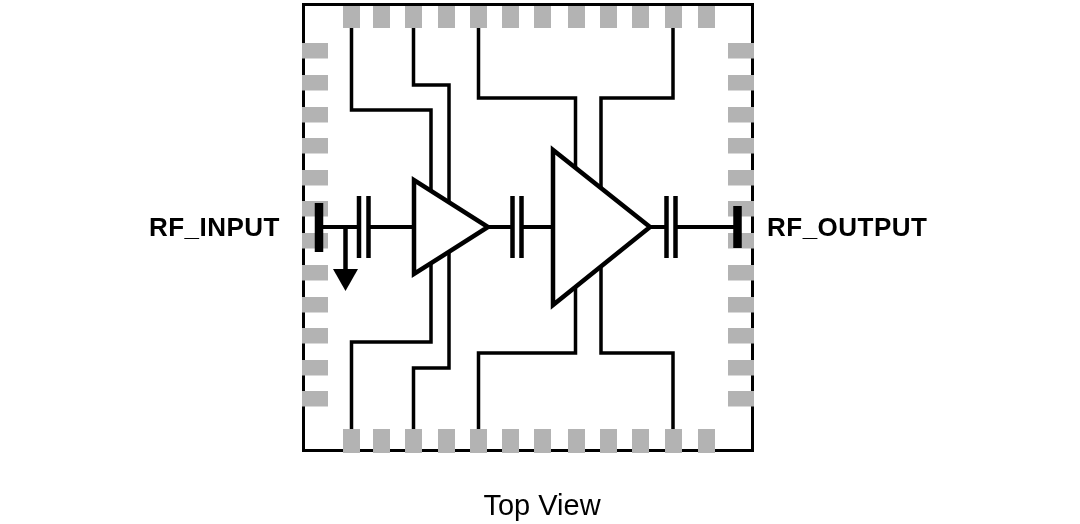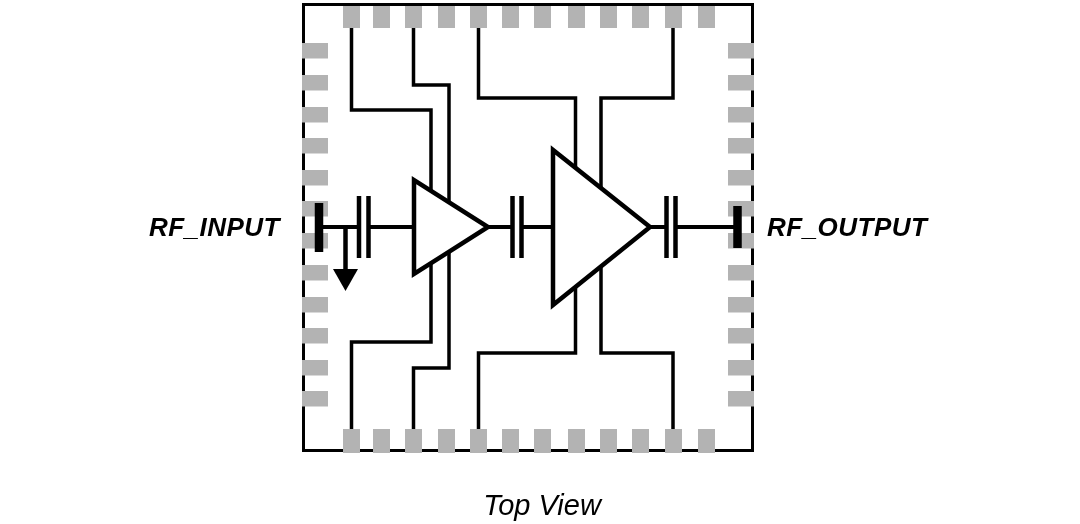--- a/index.html
+++ b/index.html
@@ -8,21 +8,20 @@
     --bg:#ffffff;
     --ampfill:#ffffff;
   }
   html,body{margin:0;padding:0;background:var(--bg);}
   .stage{
     position:relative;
     width:1080px;height:524px;
     background:var(--bg);
     overflow:hidden;
     font-family:"Liberation Sans",sans-serif;
-    font-style:italic;
   }
   svg{display:block;}
   .outline{fill:#ffffff;stroke:var(--line);stroke-width:3;}
   .trace{fill:none;stroke:var(--line);stroke-width:3.5;}
   .pad{fill:var(--pad);stroke:none;}
   .amp{fill:var(--ampfill);stroke:var(--line);stroke-width:4.5;stroke-linejoin:miter;}
   .signal{stroke:var(--line);stroke-width:4;fill:none;}
   .plate{stroke:var(--line);stroke-width:4.5;fill:none;}
   .terminal{stroke:var(--line);stroke-width:8.5;fill:none;}
   .arrow-stem{stroke:var(--line);stroke-width:4.5;fill:none;}

